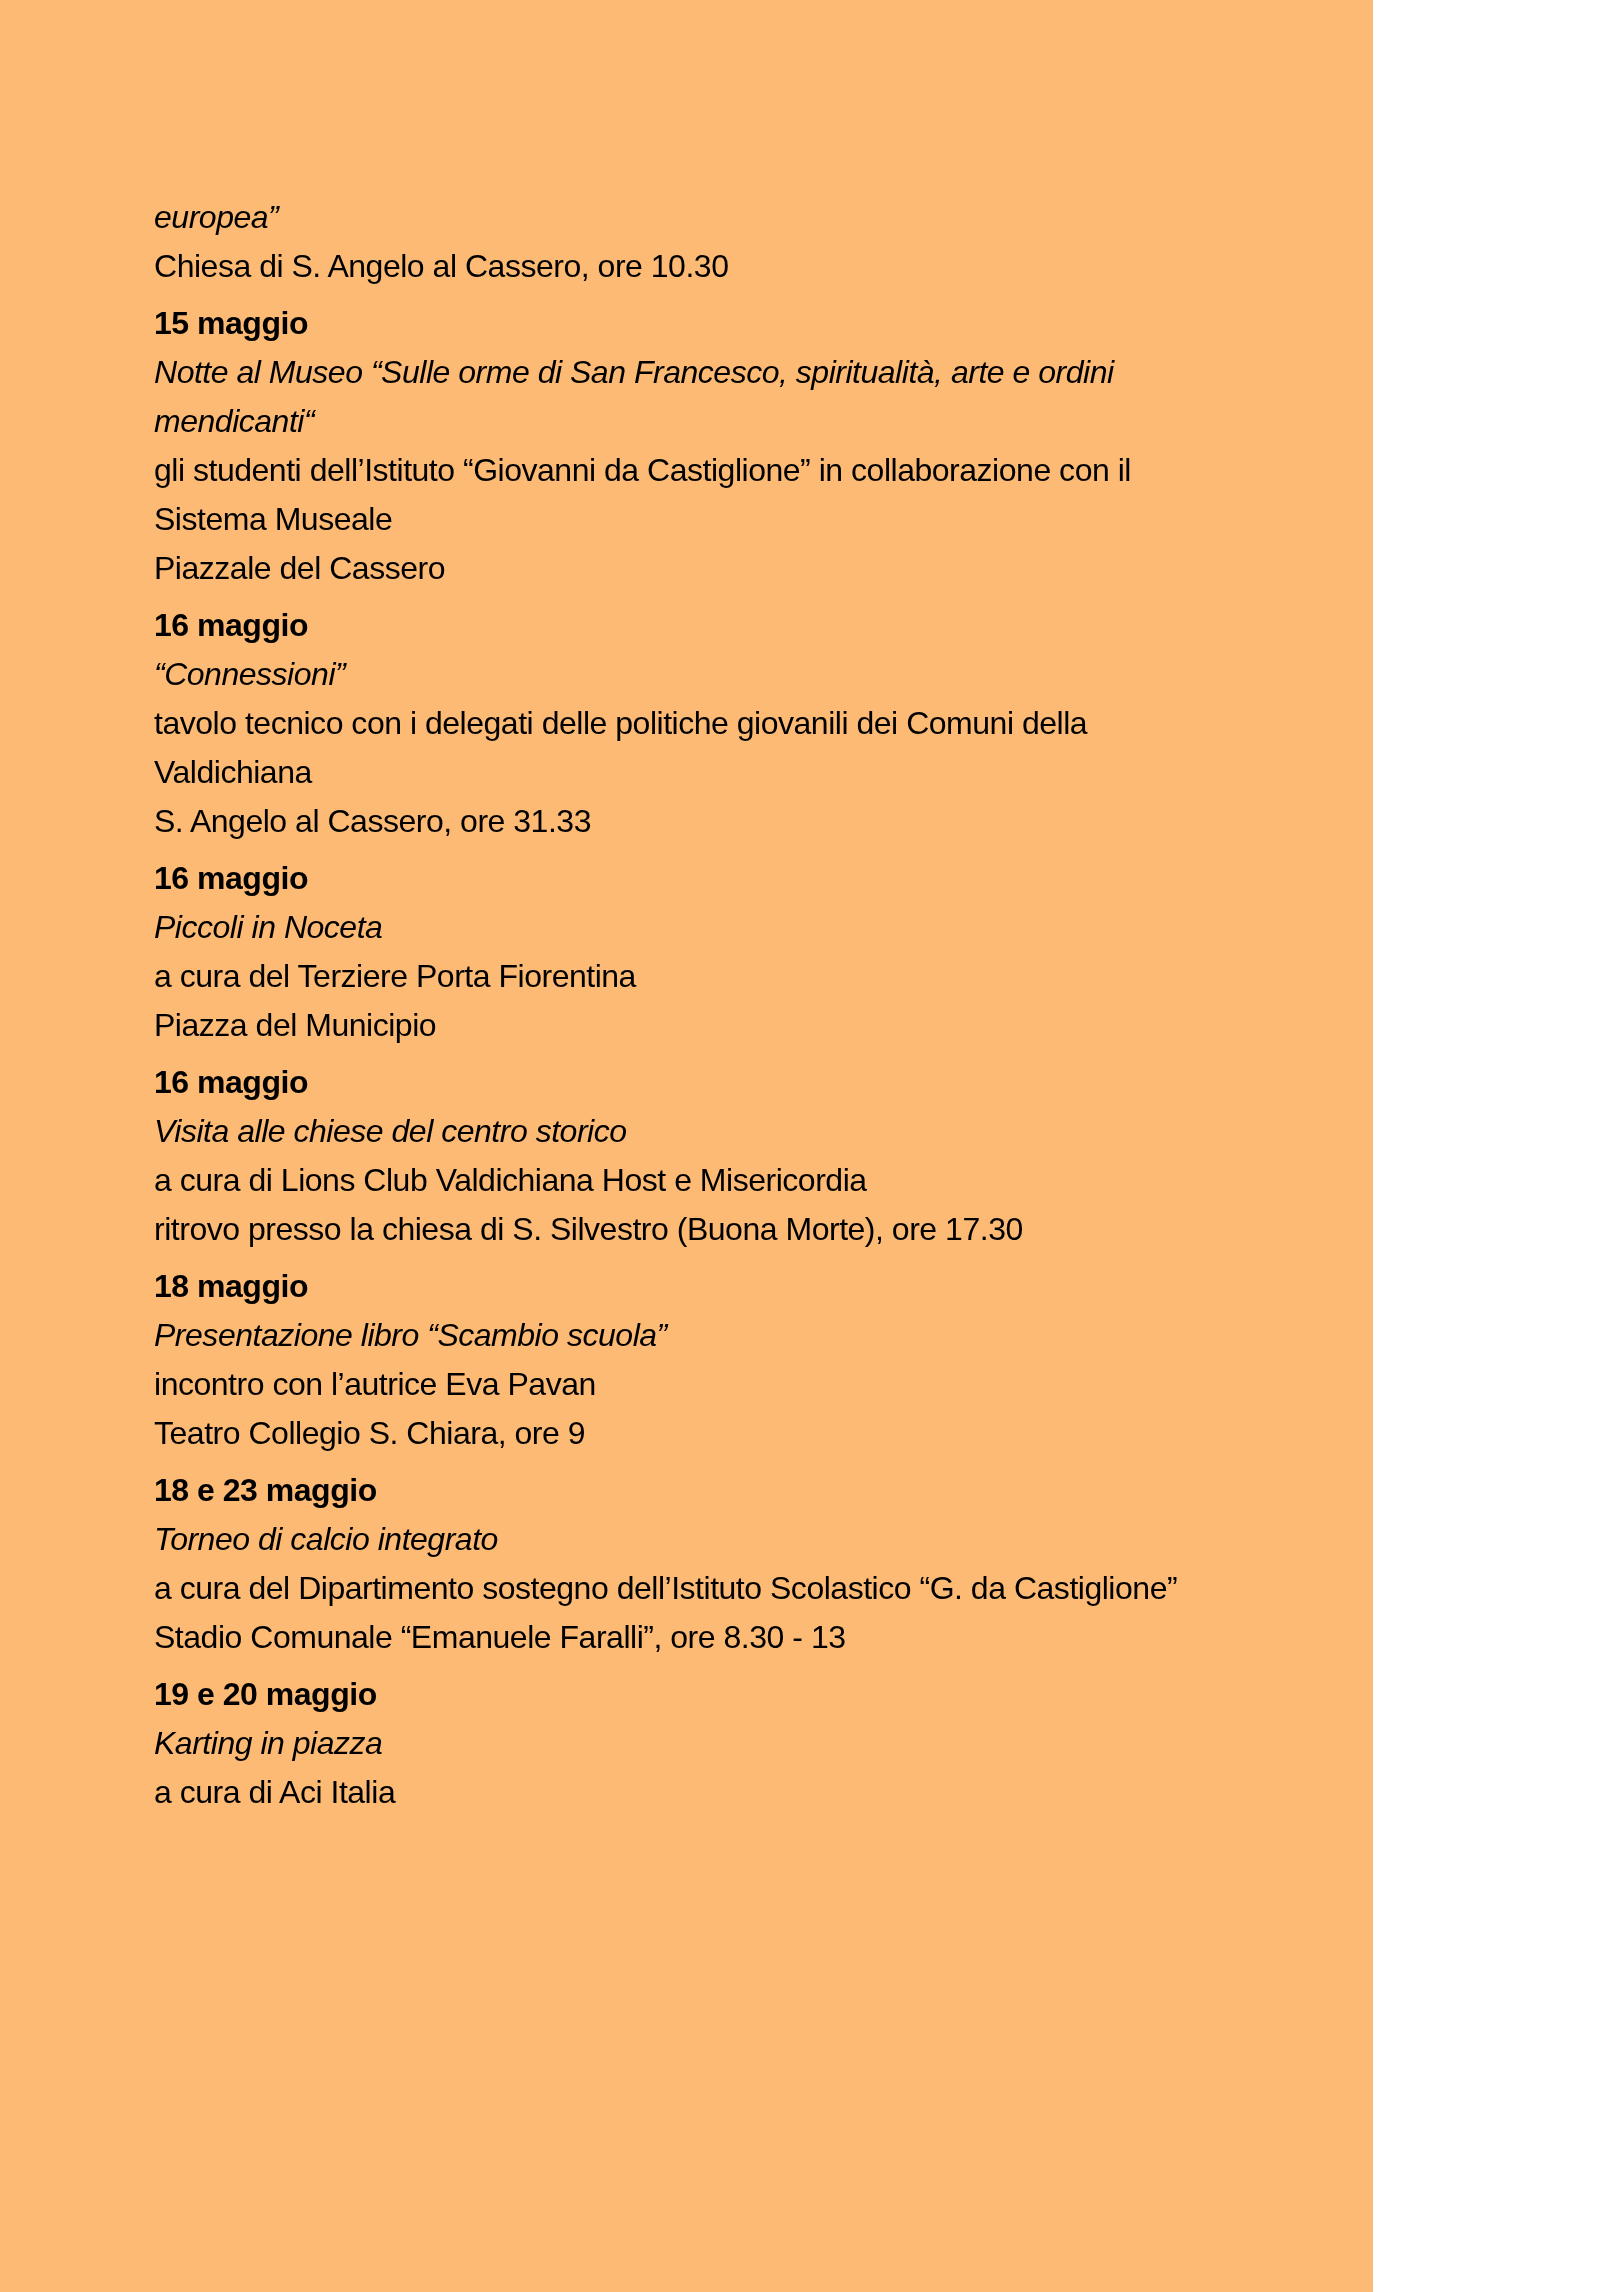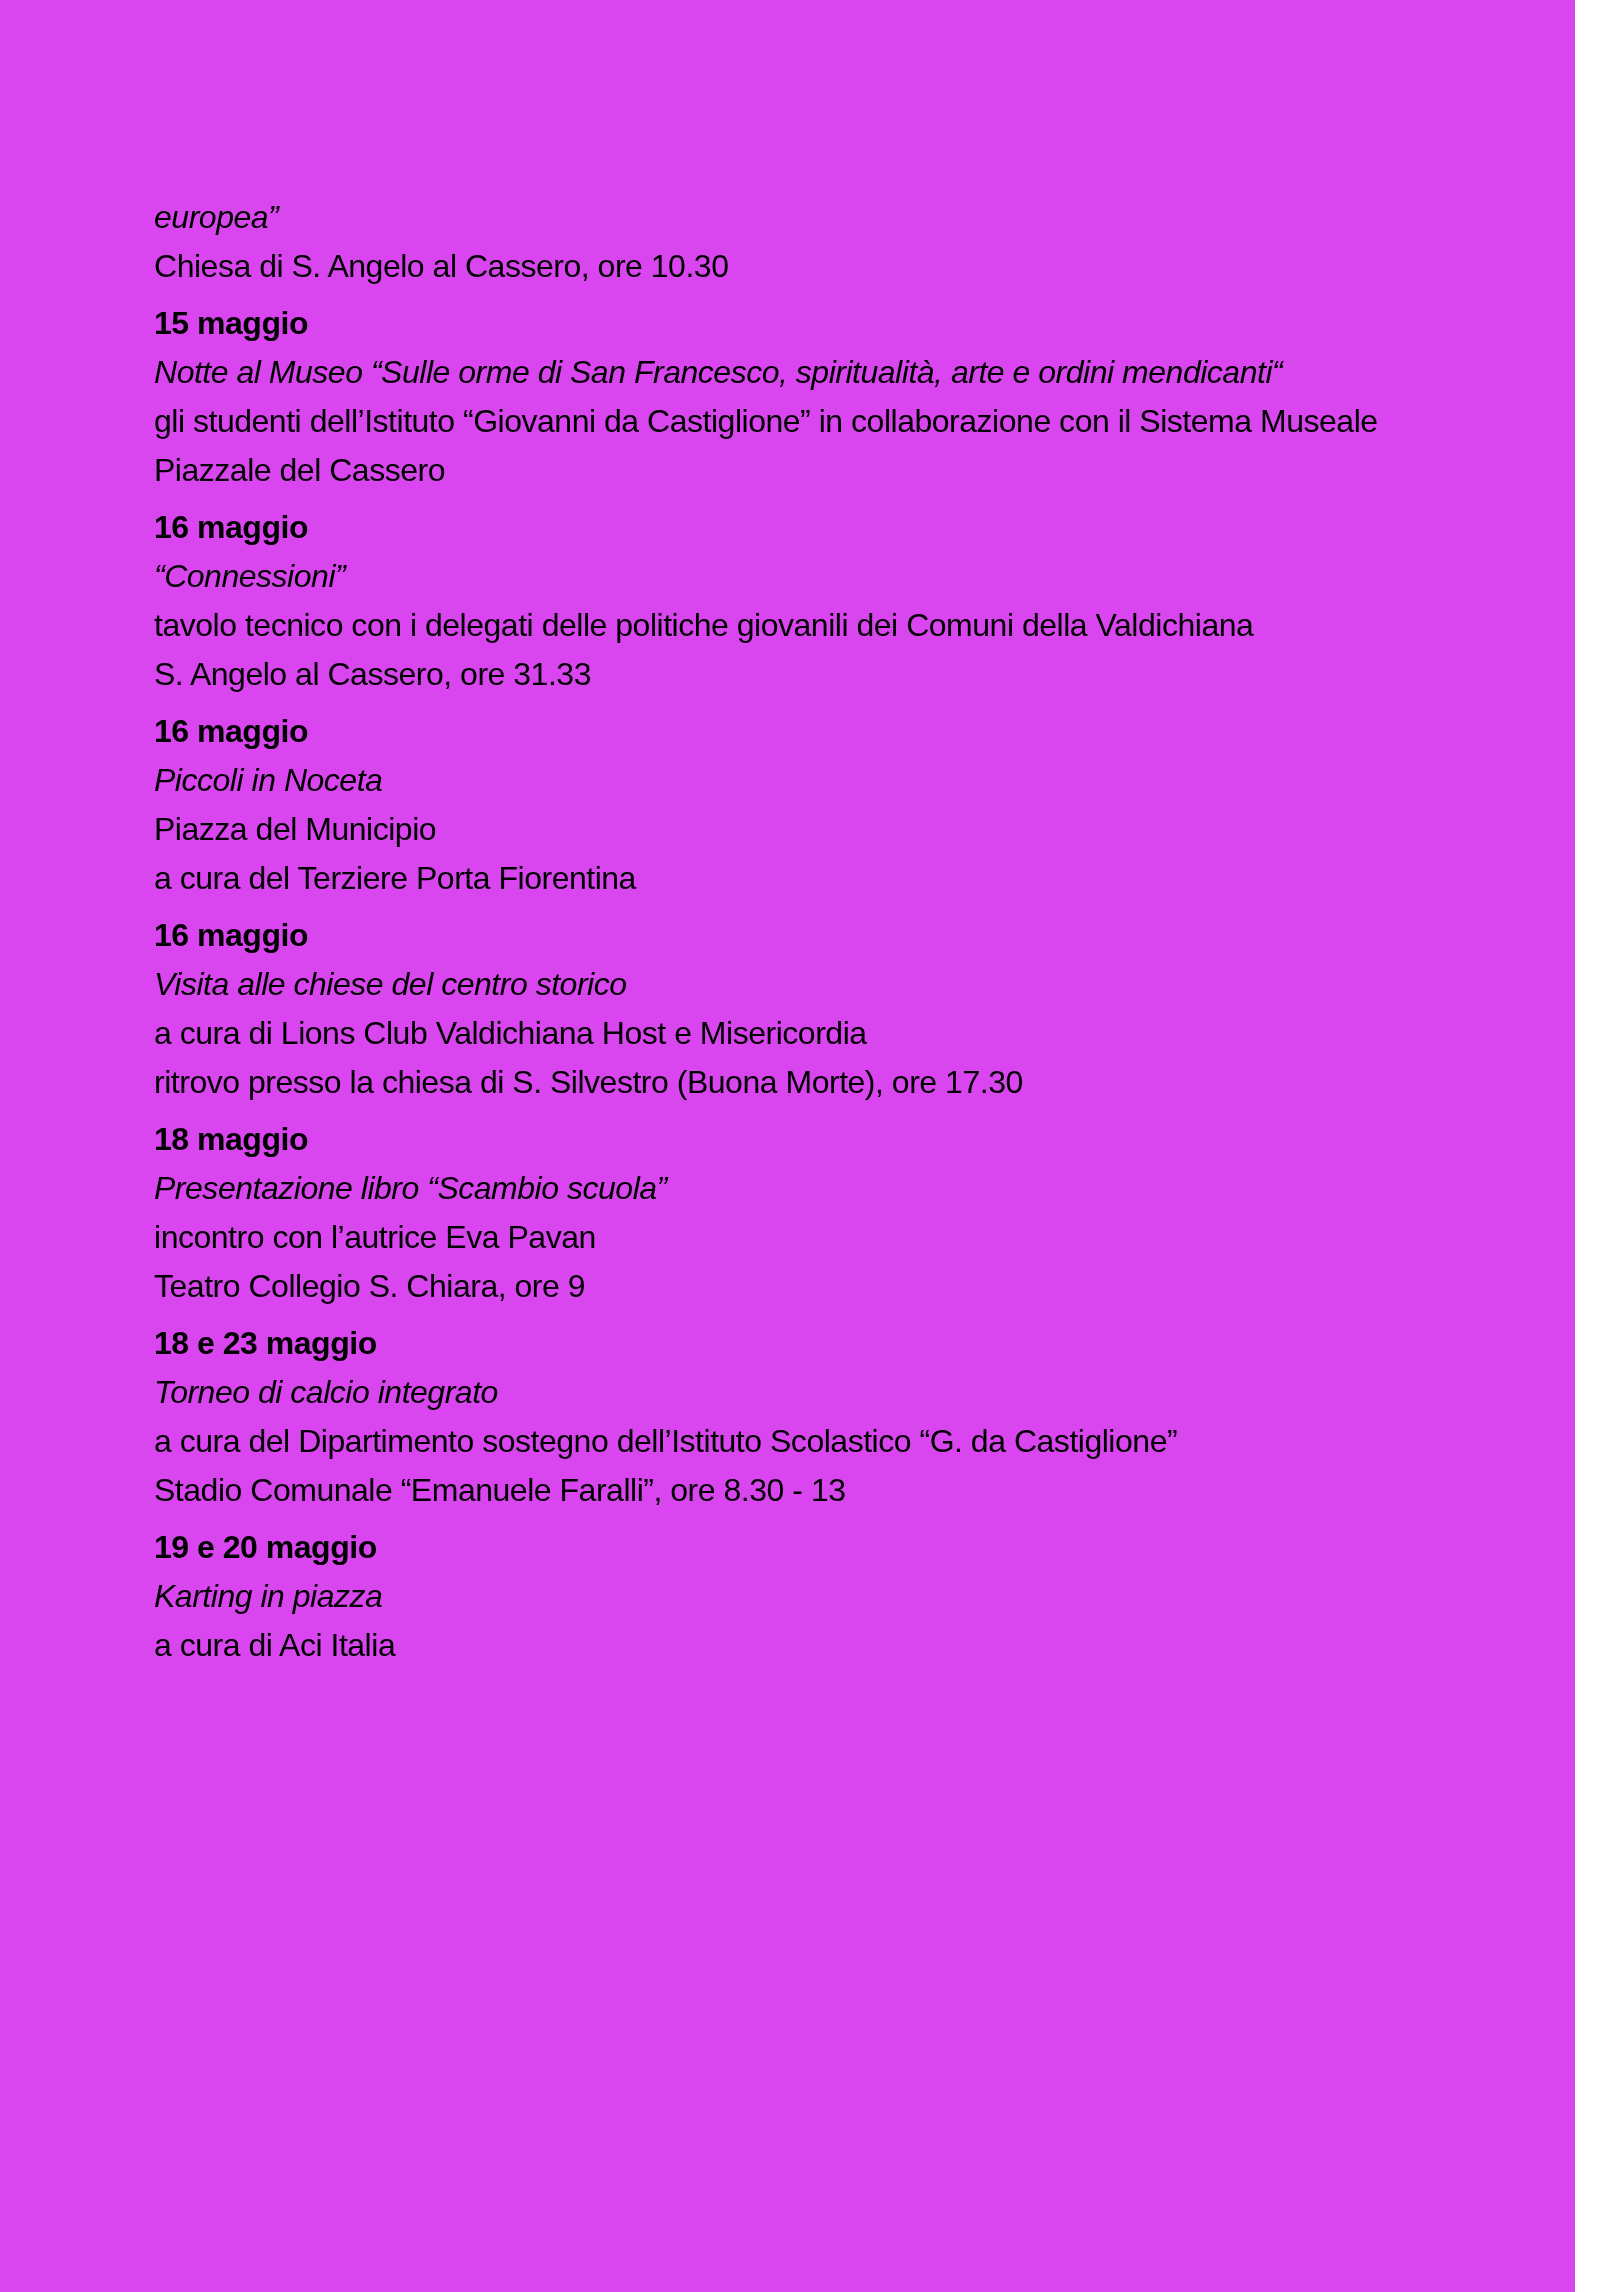--- a/index.html
+++ b/index.html
@@ -2,23 +2,23 @@
 <html lang="it"><head>
 <meta charset="utf-8">
 <style>
   html, body {
     margin: 0;
     padding: 0;
     background: #ffffff;
   }
   .page {
     position: relative;
-    width: 1575px;
+    width: 1373px;
     height: 2293px;
-    background: #d946ef;
+    background: #fdba74;
     color: #000000;
     font-family: "Liberation Sans", "DejaVu Sans", sans-serif;
     font-size: 32px;
     line-height: 49px;
     letter-spacing: -0.015em;
     box-sizing: border-box;
     padding: 193px 147px 0 154px;
     overflow: hidden;
   }
   .line {
@@ -59,22 +59,22 @@
     <div class="event">
       <p class="line event-date">16 maggio</p>
       <p class="line event-title">“Connessioni”</p>
     <p class="line">tavolo tecnico con i delegati delle politiche giovanili dei Comuni della Valdichiana</p>
         <p class="line">S. Angelo al Cassero, ore 31.33</p>
       </div>
 
     <div class="event">
       <p class="line event-date">16 maggio</p>
       <p class="line event-title">Piccoli in Noceta</p>
-    <p class="line">Piazza del Municipio</p>
-        <p class="line">a cura del Terziere Porta Fiorentina</p>
+    <p class="line">a cura del Terziere Porta Fiorentina</p>
+        <p class="line">Piazza del Municipio</p>
       </div>
 
     <div class="event">
       <p class="line event-date">16 maggio</p>
       <p class="line event-title">Visita alle chiese del centro storico</p>
     <p class="line">a cura di Lions Club Valdichiana Host e Misericordia</p>
         <p class="line">ritrovo presso la chiesa di S. Silvestro (Buona Morte), ore 17.30</p>
       </div>
 
     <div class="event">

